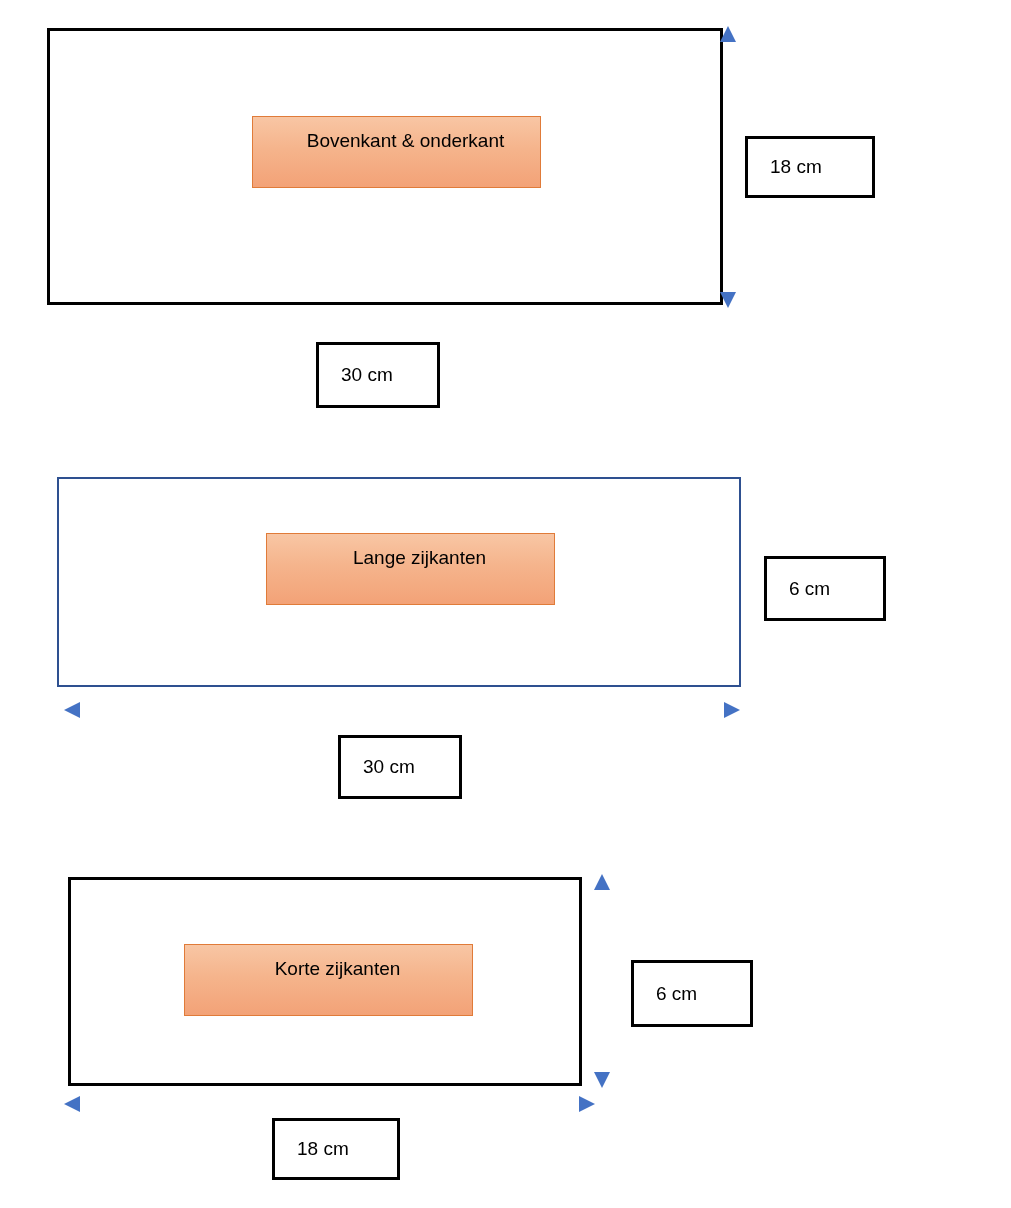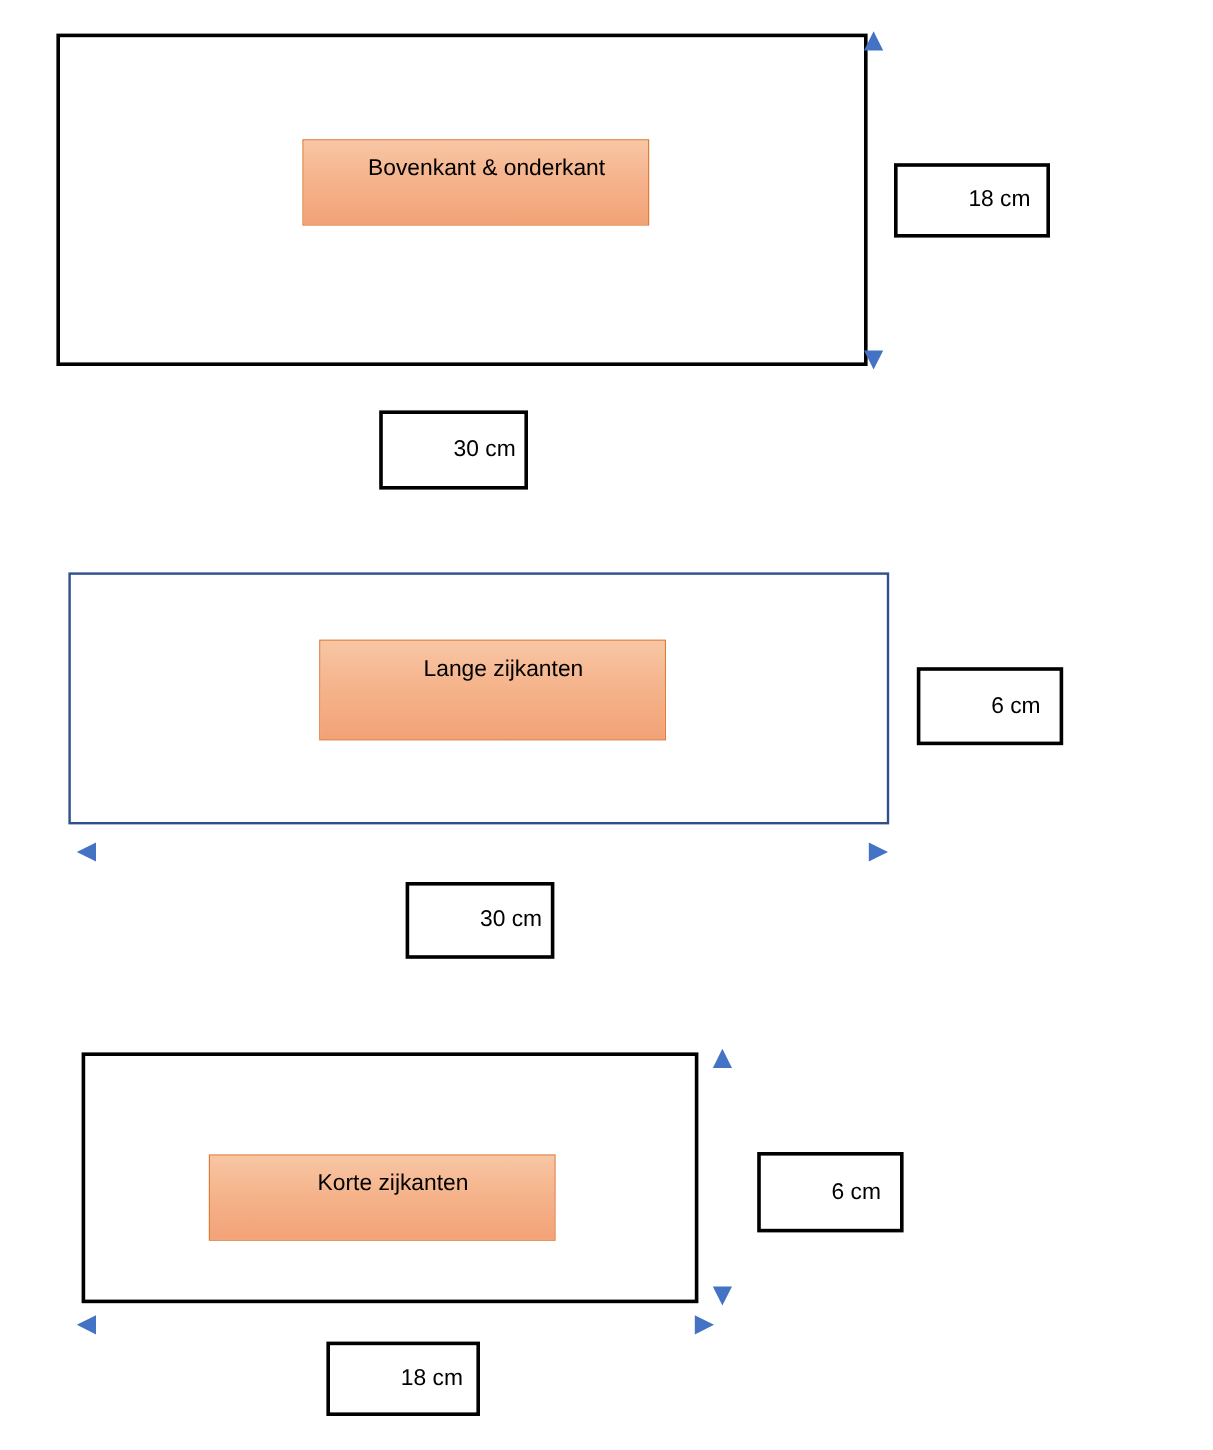--- a/index.html
+++ b/index.html
@@ -49,21 +49,20 @@
 
   
   .callout {
     position: absolute;
     box-sizing: border-box;
     border: 3px solid #000000;
     background: #ffffff;
     display: flex;
     align-items: center;
     justify-content: flex-start;
-    padding-left: 37px;
   }
   .callout-text {
     font-size: 19px;
     color: #000000;
     padding-left: 22px;
     white-space: nowrap;
   }
 
   
   .arrow {
@@ -100,21 +99,21 @@
   <div class="callout" style="left:745px; top:136px; width:130px; height:62px;">
     <span class="callout-text">18 cm</span>
   </div>
 
   <div class="callout" style="left:316px; top:342px; width:124px; height:66px;">
     <span class="callout-text">30 cm</span>
   </div>
 
   <div class="face face-navy" style="left:57px; top:477px; width:684px; height:210px;"></div>
 
-  <div class="plate" style="left:266px; top:533px; width:289px; height:84px;">
+  <div class="plate" style="left:266px; top:533px; width:289px; height:72px;">
     <span class="plate-text">Lange zijkanten</span>
   </div>
 
   <div class="callout" style="left:764px; top:556px; width:122px; height:65px;">
     <span class="callout-text">6 cm</span>
   </div>
 
   <div class="arrow" style="left:64px; top:698px;">
     <svg width="676" height="24" viewBox="0 0 676 24">
       <defs>
@@ -129,21 +128,21 @@
       <polygon points="676,12 660,4 660,20" fill="#4472C4"></polygon>
     </svg>
   </div>
 
   <div class="callout" style="left:338px; top:735px; width:124px; height:64px;">
     <span class="callout-text">30 cm</span>
   </div>
 
   <div class="face face-black" style="left:68px; top:877px; width:514px; height:209px;"></div>
 
-  <div class="plate" style="left:174px; top:944px; width:289px; height:72px;margin-top:18px;">
+  <div class="plate" style="left:184px; top:944px; width:289px; height:72px;">
     <span class="plate-text">Korte zijkanten</span>
   </div>
 
   <div class="arrow" style="left:590px; top:874px;">
     <svg width="24" height="214" viewBox="0 0 24 214">
       <defs>
         <linearGradient id="vg3" x1="0" y1="0" x2="0" y2="1">
           <stop offset="0%" stop-color="#4472C4"></stop>
           <stop offset="45%" stop-color="#A8C0E8"></stop>
           <stop offset="100%" stop-color="#4472C4"></stop>

